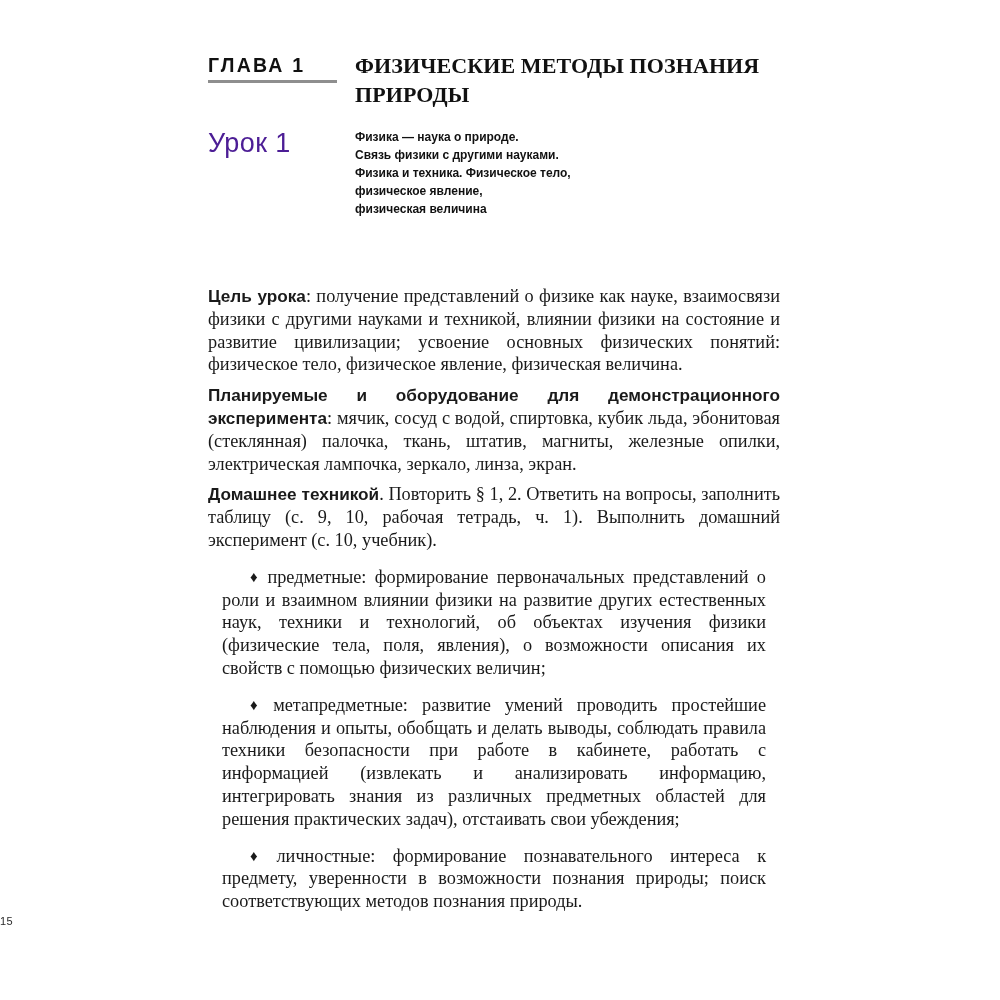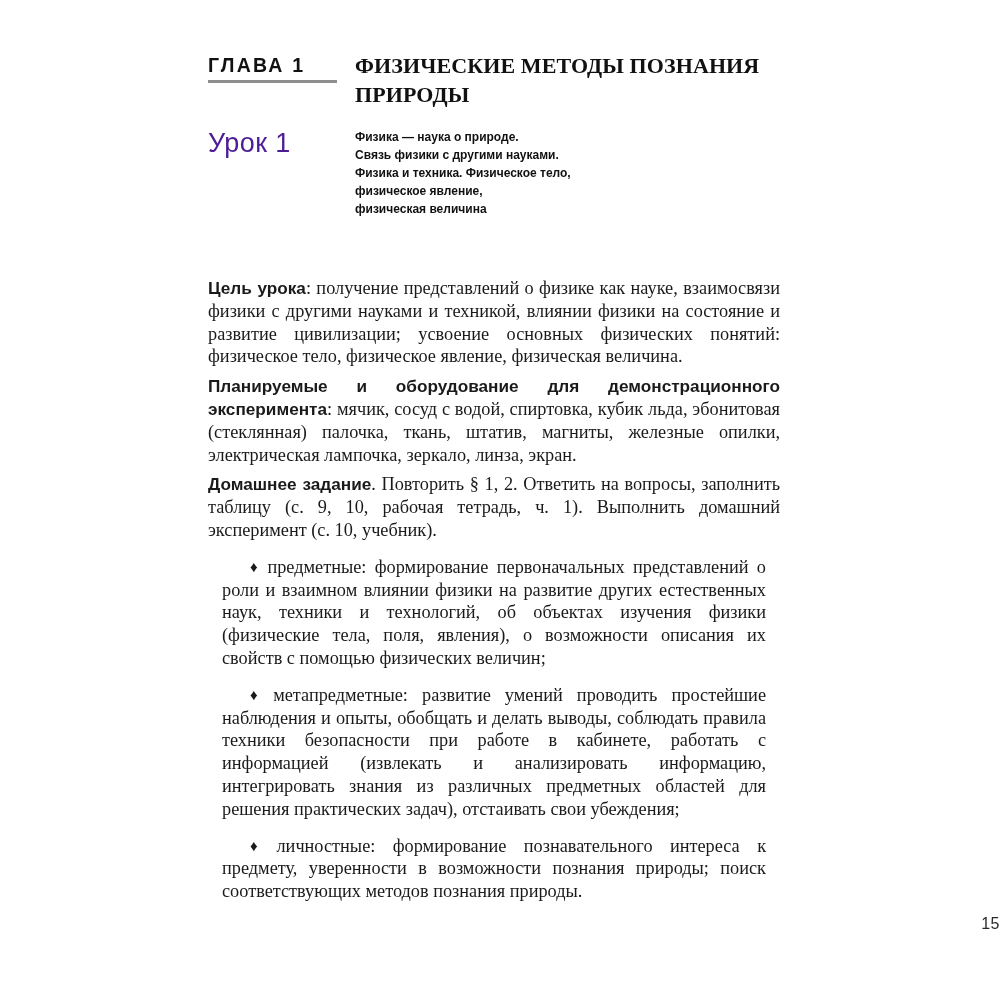--- a/index.html
+++ b/index.html
@@ -99,21 +99,21 @@
     position: absolute;
     left: 208px;
     top: 277px;
     width: 572px;
   }
   .para {
     font-size: 18.3px;
     line-height: 22.8px;
     text-align: justify;
     text-justify: inter-word;
-    margin: 0 0 7px 0;
+    margin: 8px 0 7px 0;
     hyphens: manual;
   }
   .para.tight { margin-bottom: 6px; }
   .lead {
     font-family: "Liberation Sans", "DejaVu Sans", sans-serif;
     font-weight: bold;
     font-size: 17.2px;
   }
   .subhead {
     font-family: "Liberation Sans", "DejaVu Sans", sans-serif;
@@ -137,23 +137,23 @@
     vertical-align: 1px;
     padding-right: 6px;
   }
 
   
   .page-number {
     position: absolute;
     left: 0;
     right: 0;
     top: 915px;
-    text-align: right;
+    text-align: left;
     font-family: "Liberation Sans", "DejaVu Sans", sans-serif;
-    font-size: 16px;
+    font-size: 11px;
     color: #2a2a2a;
     letter-spacing: 0.5px;
   }
 </style>
 </head>
 <body>
 
 <div class="page">
 
   <div class="chapter-header">
@@ -173,21 +173,21 @@
 физическое явление,
 физическая величина</div>
   </div>
 
   <div class="body-col">
 
     <p class="para"><span class="lead">Цель урока</span><span>: получение представлений о физике как науке, взаимосвязи физики с другими науками и техникой, влиянии физики на состояние и развитие цивилизации; усвоение основных физических понятий: физическое тело, физическое явление, физическая величина.</span></p>
 
     <p class="para"><span class="lead">Планируемые и оборудование для демонстрационного эксперимента</span><span>: мячик, сосуд с водой, спиртовка, кубик льда, эбонитовая (стеклянная) палочка, ткань, штатив, магниты, железные опилки, электрическая лампочка, зеркало, линза, экран.</span></p>
 
-    <p class="para tight"><span class="lead">Домашнее задание</span><span>. Повторить § 1, 2. Ответить на вопросы, заполнить таблицу (с. 9, 10, рабочая тетрадь, ч. 1). Выполнить домашний эксперимент (с. 10, учебник).</span></p>
+    <p class="para tight"><span class="lead">Домашнее техникой</span><span>. Повторить § 1, 2. Ответить на вопросы, заполнить таблицу (с. 9, 10, рабочая тетрадь, ч. 1). Выполнить домашний эксперимент (с. 10, учебник).</span></p>
 
 
     <p class="bullet-item"><span class="bullet-mark">♦</span><span>предметные: формирование первоначальных представлений о роли и взаимном влиянии физики на развитие других естественных наук, техники и технологий, об объектах изучения физики (физические тела, поля, явления), о возможности описания их свойств с помощью физических величин;</span></p>
 
     <p class="bullet-item"><span class="bullet-mark">♦</span><span>метапредметные: развитие умений проводить простейшие наблюдения и опыты, обобщать и делать выводы, соблюдать правила техники безопасности при работе в кабинете, работать с информацией (извлекать и анализировать информацию, интегрировать знания из различных предметных областей для решения практических задач), отстаивать свои убеждения;</span></p>
 
     <p class="bullet-item"><span class="bullet-mark">♦</span><span>личностные: формирование познавательного интереса к предмету, уверенности в возможности познания природы; поиск соответствующих методов познания природы.</span></p>
 
   </div>
 

